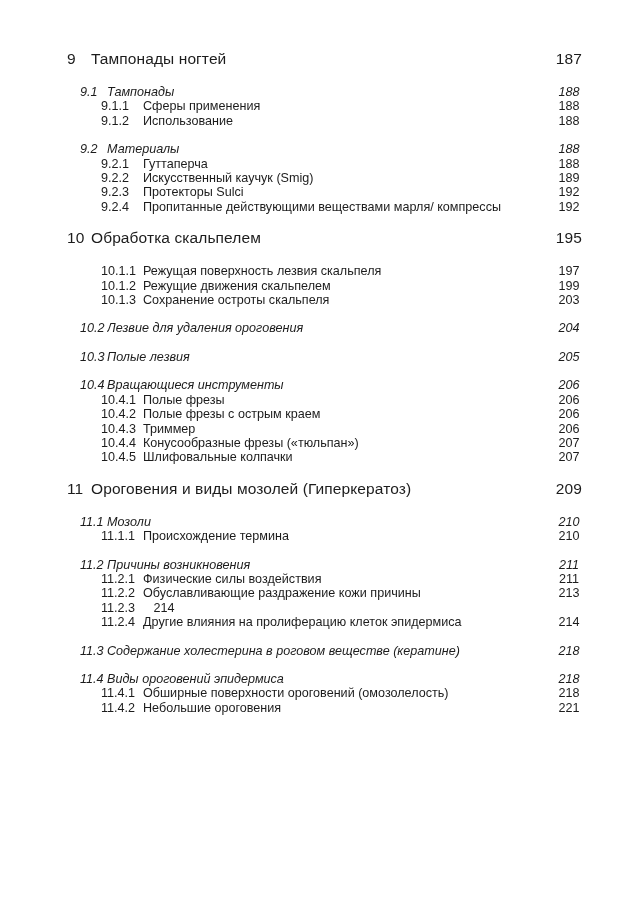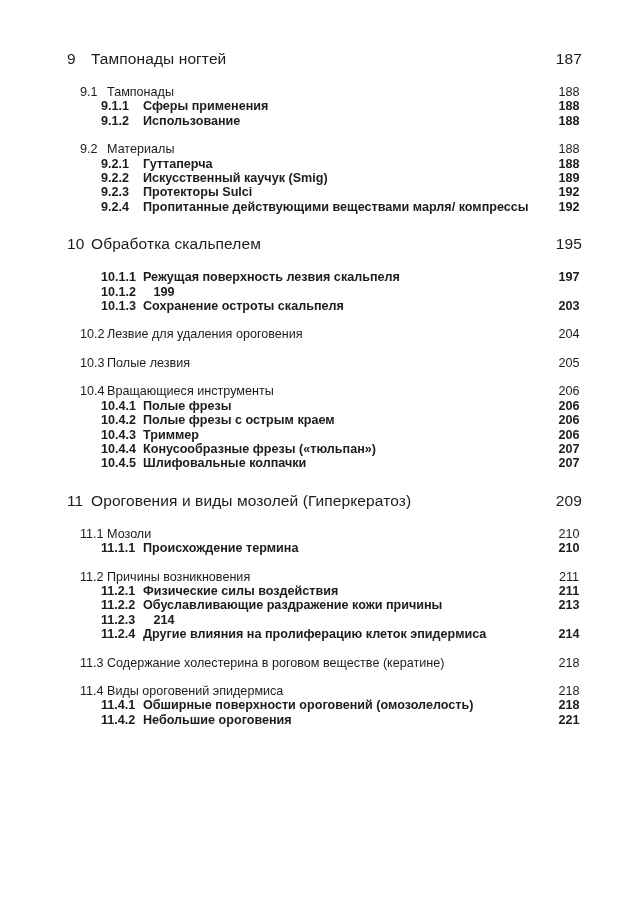--- a/index.html
+++ b/index.html
@@ -17,41 +17,41 @@
   }
 
   .content { padding-top: 50px; }
 
   .row {
     display: flex;
     align-items: baseline;
     padding-right: 54px;
   }
 
-  .chapter-block { margin-top: 21px; }
+  .chapter-block { margin-top: 15px; }
   .chapter-block:first-child { margin-top: 0; }
 
   .chapter-header {
     font-size: 15.5px;
     line-height: 18px;
     padding-left: 67px;
     margin-bottom: 17px;
     letter-spacing: 0.1px;
   }
   .chapter-header .num { min-width: 24px; flex: 0 0 auto; }
 
   .toc-group { margin-top: 14px; }
 
   .entry {
     font-size: 12.6px;
     line-height: 14.4px;
   }
-  .level-1 { padding-left: 80px; }
+  .level-1 { padding-left: 80px; font-style: italic; }
   .level-1 .num { min-width: 27px; flex: 0 0 auto; }
-  .level-2 { padding-left: 101px; font-weight: bold; }
+  .level-2 { padding-left: 101px; }
   .level-2 .num { min-width: 42px; flex: 0 0 auto; }
 
   .title {
     flex: 1 1 auto;
     white-space: nowrap;
     overflow: hidden;
   }
 
   .pageno {
     flex: 0 0 auto;
@@ -123,20 +123,21 @@
           <span class="pageno">195</span>
         </div>
         <div class="toc-group">
           <div class="row entry level-2">
             <span class="num">10.1.1</span>
             <span class="title">Режущая поверхность лезвия скальпеля</span>
             <span class="pageno">197</span>
           </div>
           <div class="row entry level-2">
             <span class="num">10.1.2</span>
+            <span class="title">Режущие движения скальпелем</span>
             <span class="pageno">199</span>
           </div>
           <div class="row entry level-2">
             <span class="num">10.1.3</span>
             <span class="title">Сохранение остроты скальпеля</span>
             <span class="pageno">203</span>
           </div>
         </div>
         <div class="toc-group">
           <div class="row entry level-1">

